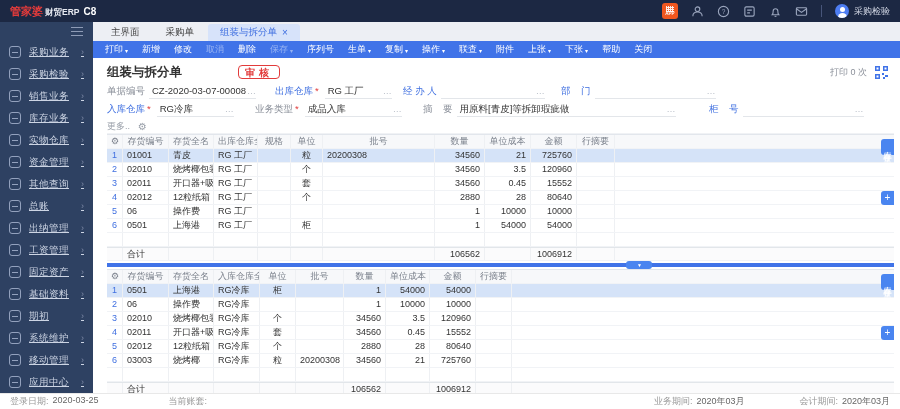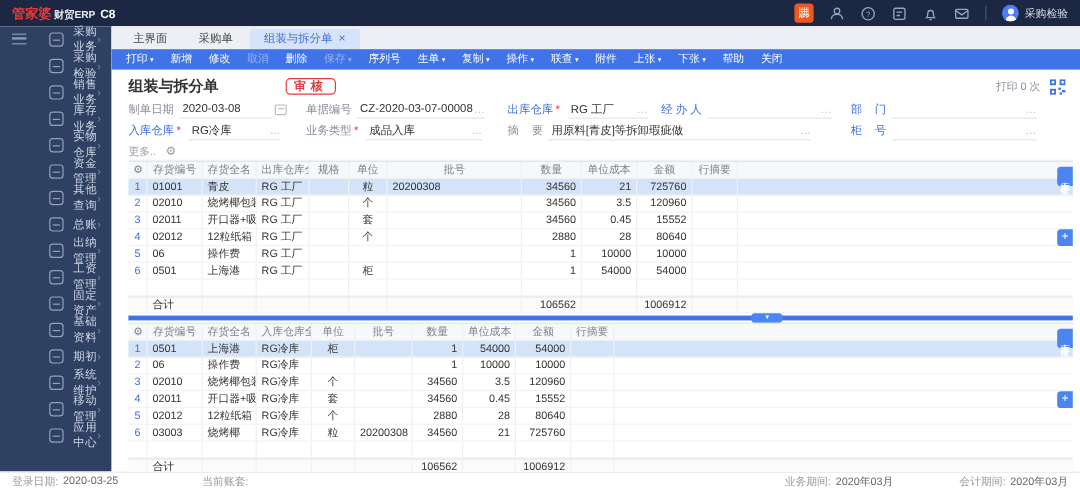--- a/index.html
+++ b/index.html
@@ -25,21 +25,21 @@
       background-image:repeating-linear-gradient(90deg,#fff 0 1px,transparent 1px 2px),repeating-linear-gradient(0deg,#fff 0 1px,transparent 1px 2px); }
   .tic { width:13px; height:13px; stroke:#9aa5bd; fill:none; stroke-width:1.2; }
   .sep-v { width:1px; height:12px; background:#47557a; }
   .userchip { display:flex; align-items:center; gap:5px; color:#d6dbe8; font-size:9px; }
   .avatar { width:14px; height:14px; border-radius:50%; background:#4d7df2; position:relative; overflow:hidden; }
   .avatar::before { content:""; position:absolute; width:5px; height:5px; background:#fff; border-radius:50%; left:4.5px; top:2.5px; }
   .avatar::after { content:""; position:absolute; width:9px; height:5px; background:#fff; border-radius:5px 5px 0 0; left:2.5px; top:8.5px; }
 
   
   .mid { flex:1; display:flex; min-height:0; }
-  .sidebar { width:93px; flex:0 0 93px; background:#2e4162; color:#cdd5e4; display:flex; flex-direction:row; }
+  .sidebar { width:93px; flex:0 0 93px; background:#2e4162; color:#cdd5e4; display:flex; flex-direction:column;text-decoration:underline; }
   .collapse-row { height:20px; display:flex; justify-content:flex-end; align-items:center; padding:0 10px; }
   .burger { width:12px; height:9px; border-top:1.4px solid #8e9bb6; border-bottom:1.4px solid #8e9bb6; position:relative; cursor:pointer; }
   .burger::before { content:""; position:absolute; left:0; right:0; top:2.8px; height:1.4px; background:#8e9bb6; }
   .menu { flex:1; }
   .mitem { height:22px; display:flex; align-items:center; padding:0 9px; cursor:pointer; }
   .micon { width:12px; height:12px; border:1.2px solid #93a1bd; border-radius:3px; margin-right:8px; position:relative; flex:0 0 12px; }
   .micon::after { content:""; position:absolute; left:2px; right:2px; top:4.5px; height:1px; background:#93a1bd; }
   .mlabel { font-size:9.5px; letter-spacing:.5px; }
   .mchev { margin-left:auto; color:#7c89a6; font-size:9px; }
 
@@ -287,25 +287,20 @@
             <g fill="#fff">
                 <rect x="1.5" y="1.5" width="2" height="2"></rect>
                 <rect x="9.5" y="1.5" width="2" height="2"></rect>
                 <rect x="1.5" y="9.5" width="2" height="2"></rect>
               </g>
           </svg>
         </div>
 
         <div class="form">
           <div class="frow">
-            <div class="field" style="width:148px">
-              <span class="flabel">制单日期</span>
-              <span class="fval" style="width:78px">2020-03-08</span>
-              <span class="cal"></span>
-            </div>
             <div class="field" style="width:168px">
               <span class="flabel">单据编号</span>
               <span class="fval" style="width:98px">CZ-2020-03-07-00008</span>
               <span class="fsuf">…</span>
             </div>
             <div class="field" style="width:128px">
               <span class="flabel blue req">出库仓库</span>
               <span class="fval" style="width:58px">RG 工厂</span>
               <span class="fsuf">…</span>
             </div>

